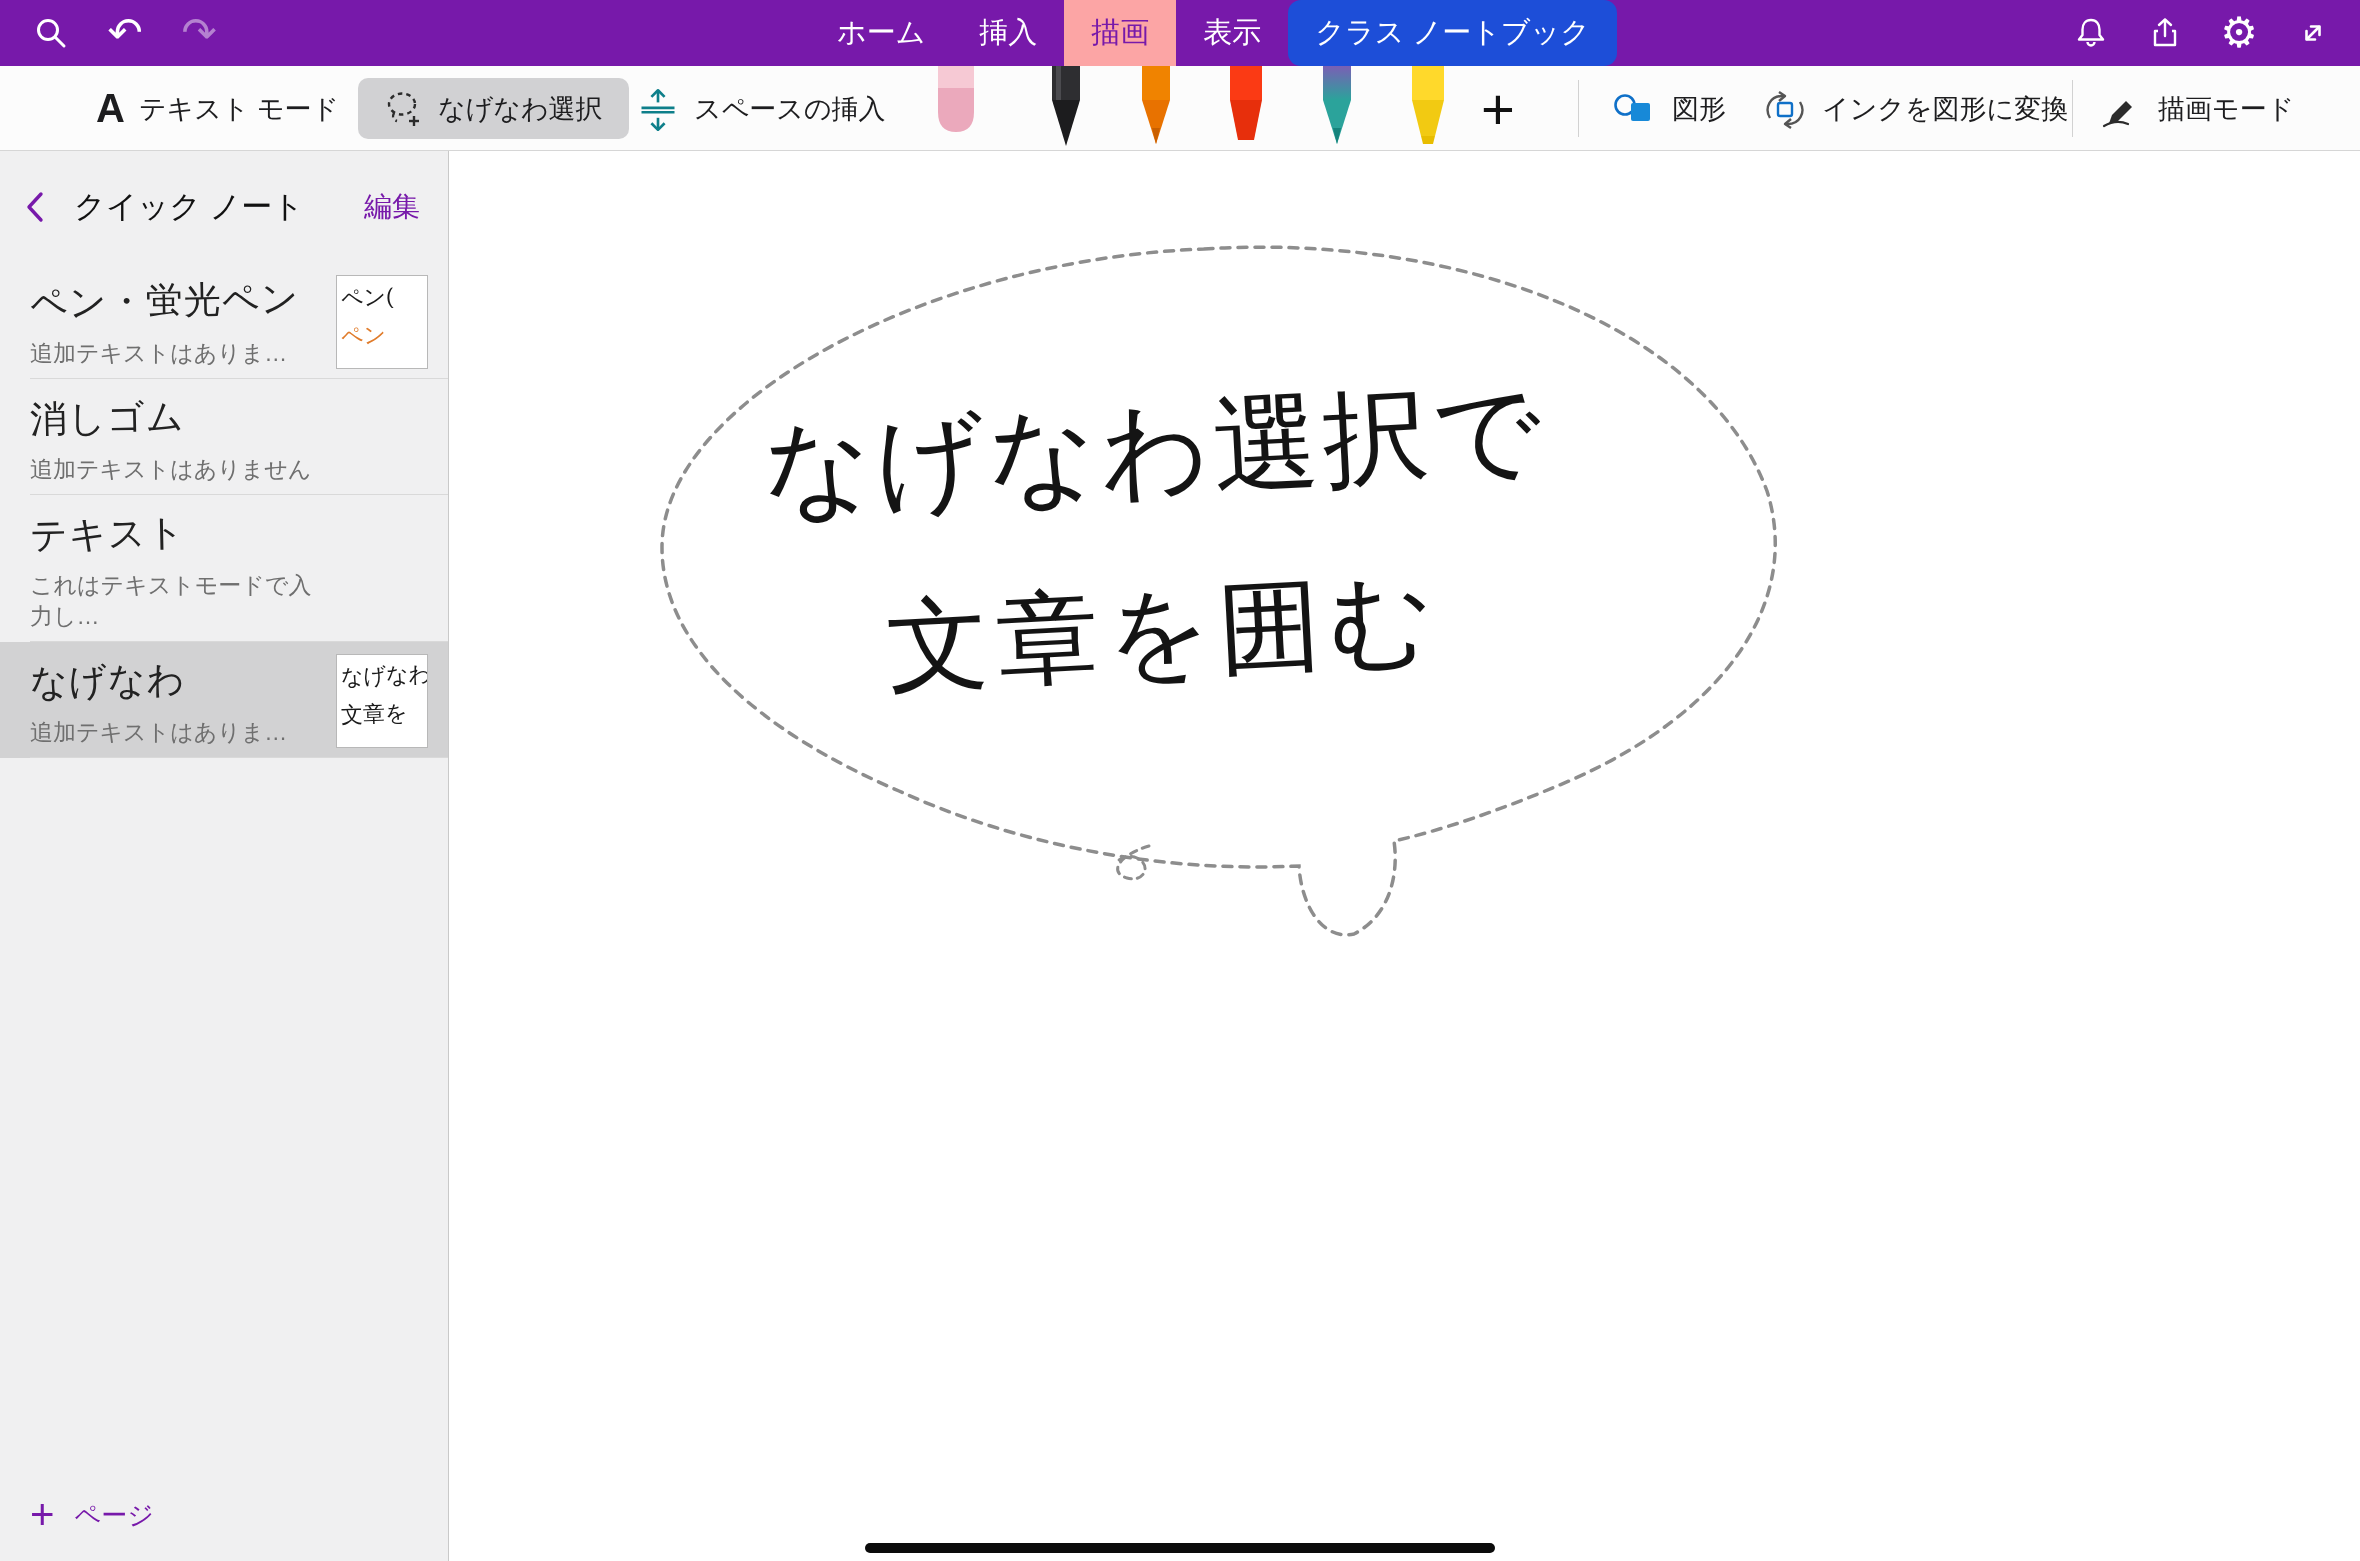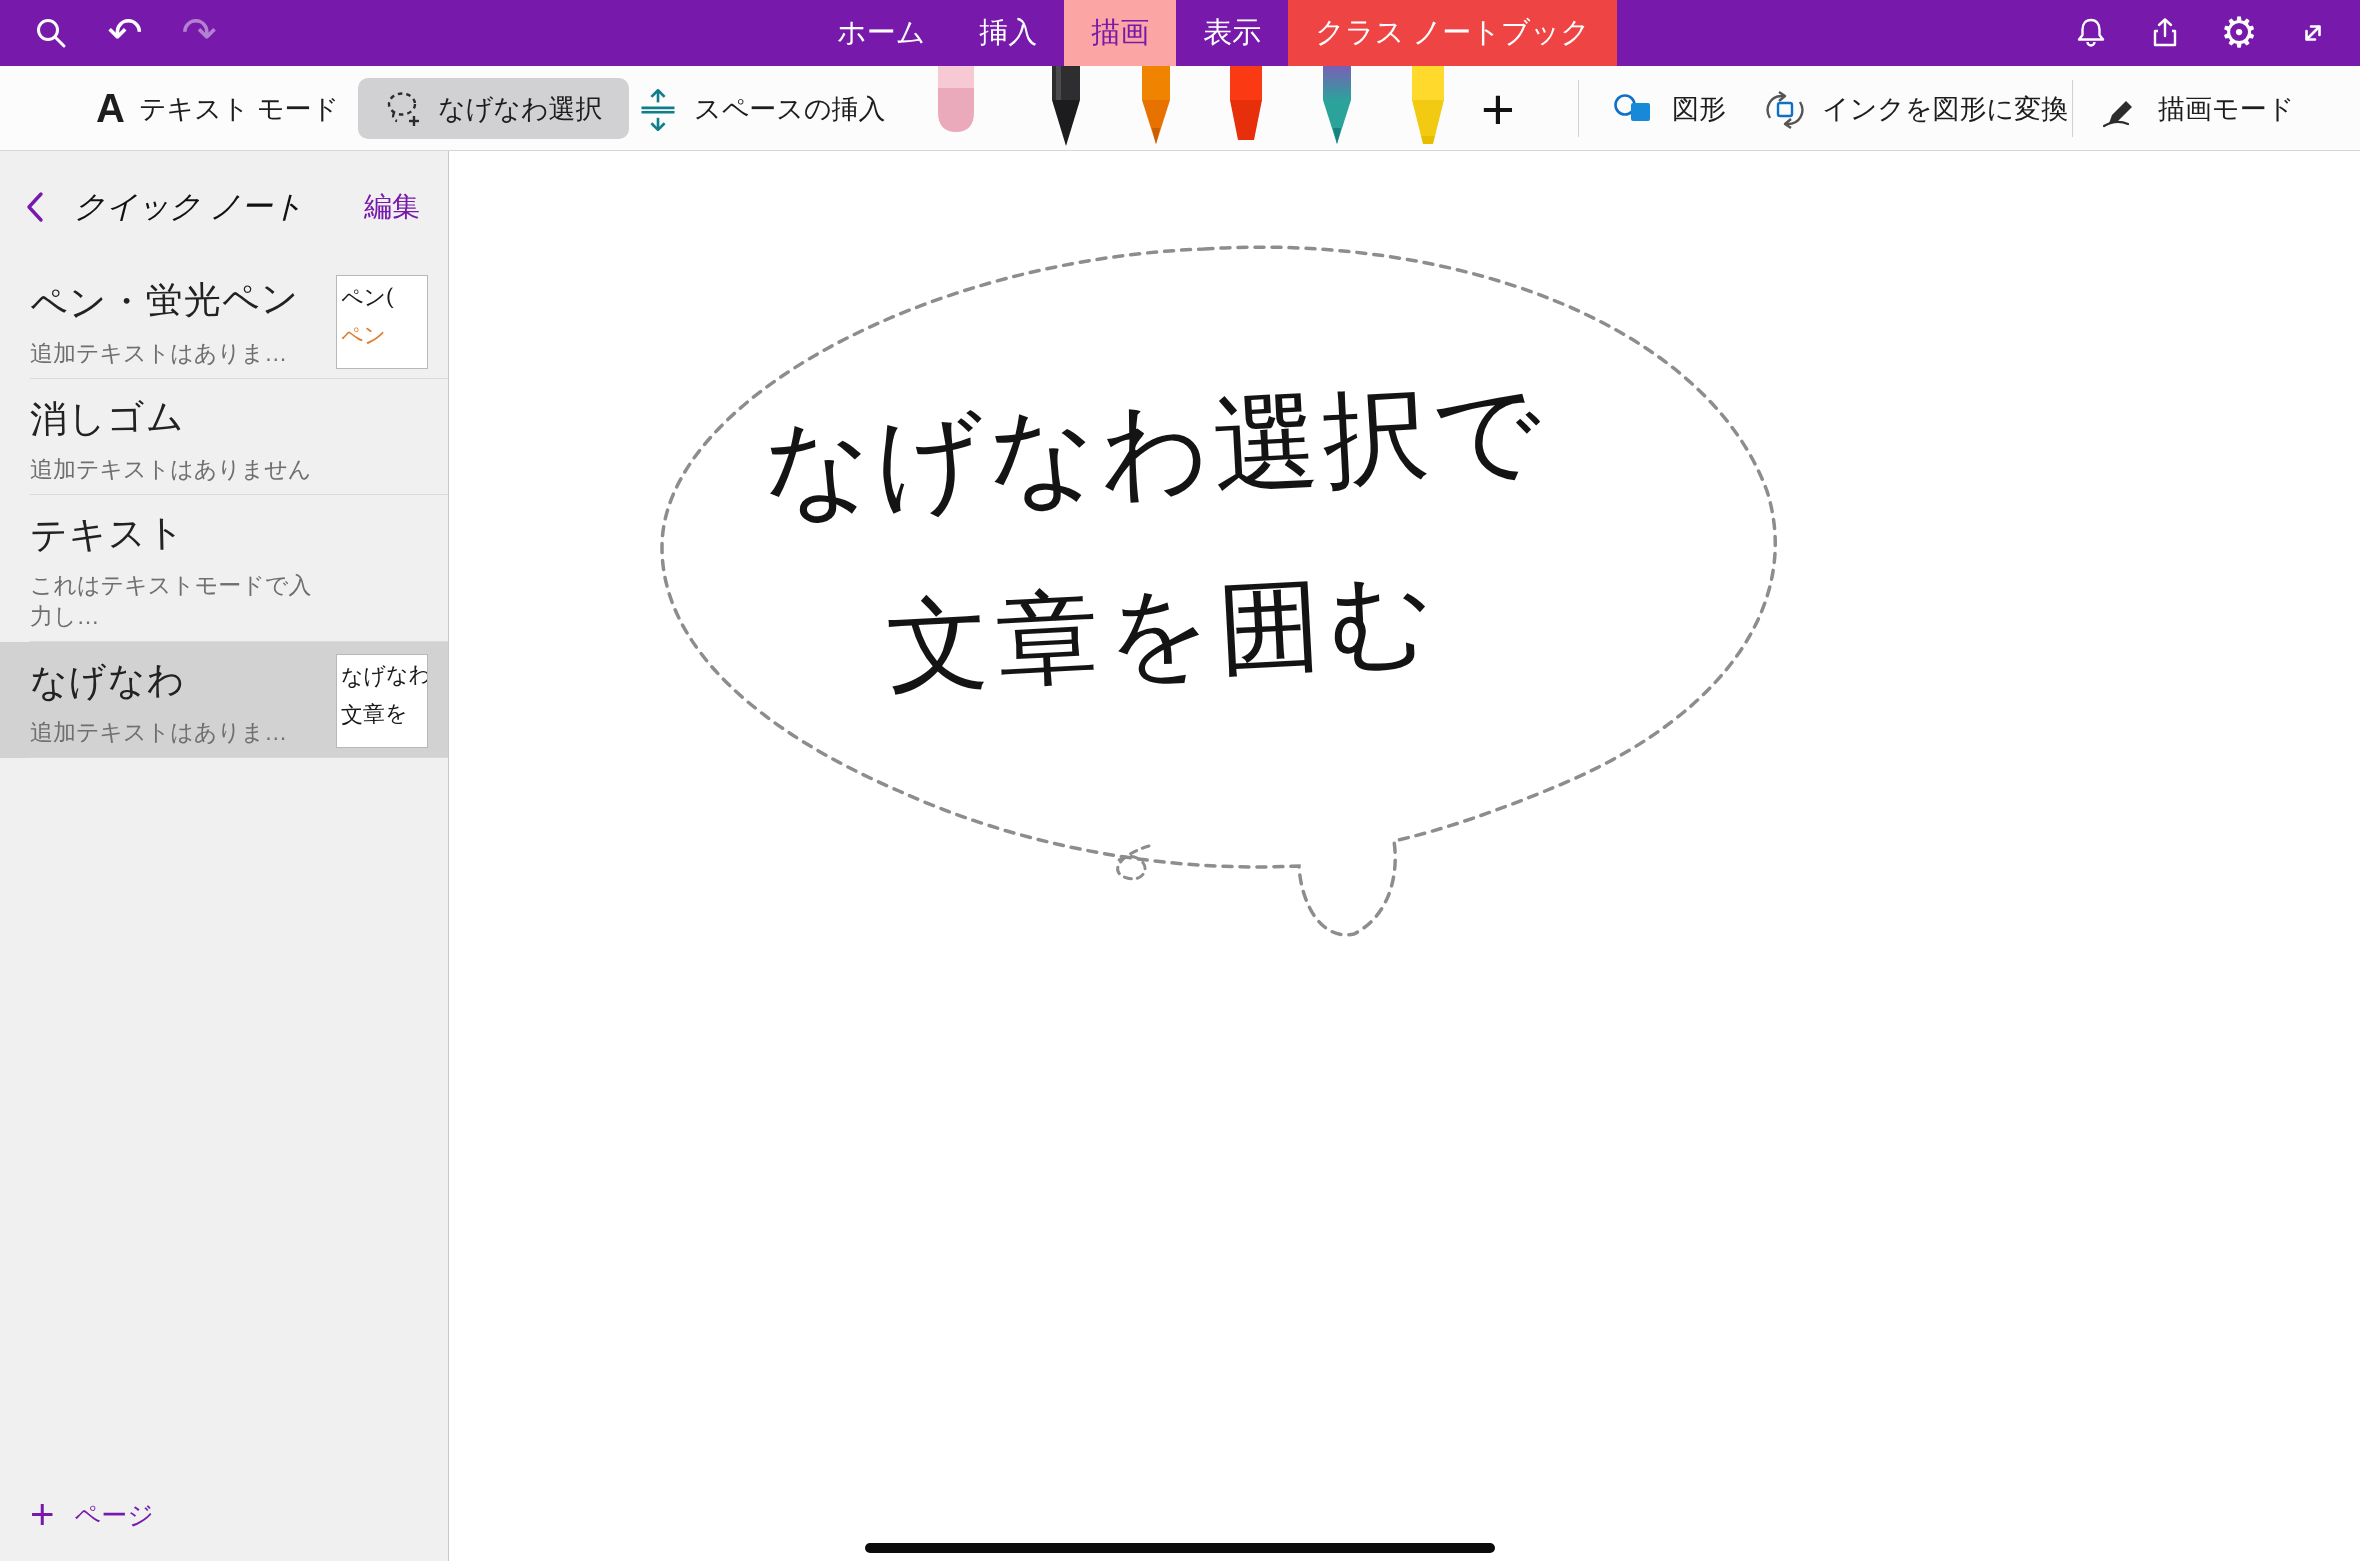--- a/index.html
+++ b/index.html
@@ -20,21 +20,21 @@
   .tb-icon {
     width:74px; height:66px; display:flex; align-items:center; justify-content:center;
     color:#fff; font-size:42px; line-height:1; cursor:default;
   }
   .tb-icon.dim { opacity:.45; }
   .tabs { position:absolute; left:810px; top:0; height:66px; display:flex; align-items:stretch; }
   .tab {
     display:flex; align-items:center; padding:8px 27px; font-size:29px; color:#fff; white-space:nowrap;
   }
   .tab.active { background:#fca5a5; color:#7719aa; }
-  .tab.dark { background:#ef4444; }
+  .tab.dark { background:#1d4ed8;border-radius:13px; }
   .tb-right { position:absolute; right:10px; top:0; height:66px; display:flex; align-items:center; }
 
   
   .toolbar {
     position:absolute; top:66px; left:0; width:2360px; height:85px;
     background:#fcfcfc; border-bottom:1px solid #d6d6d6; z-index:20;
   }
   .tgroup { position:absolute; top:0; height:85px; display:flex; align-items:center; gap:14px; white-space:nowrap; }
   .tlabel { font-size:27px; color:#1d1d1f; }
   .a-glyph { font-size:40px; font-weight:600; color:#1d1d1f; }
@@ -47,21 +47,21 @@
   .pen { position:absolute; top:0; width:60px; height:84px; }
   .plus-btn { position:absolute; left:1468px; top:0; width:60px; height:85px;
     display:flex; align-items:center; justify-content:center; font-size:58px; font-weight:200; color:#111; }
 
   
   .sidebar {
     position:absolute; top:151px; left:0; width:449px; bottom:0;
     background:#f0f0f1; border-right:1px solid #c9c9c9; z-index:10;
   }
   .side-header { position:relative; height:112px; display:flex; align-items:center; padding:0 28px 0 24px; }
-  .side-title-main { font-size:31px; font-weight:500; color:#111; margin-left:28px;font-style:italic; }
+  .side-title-main { font-size:31px; font-weight:500; color:#111; margin-left:28px; }
   .side-edit { margin-left:auto; font-size:28px; color:#7719aa; }
   .side-item { position:relative; min-height:112px; padding:16px 130px 10px 30px; }
   .side-item::after { content:""; position:absolute; left:30px; right:0; bottom:0; height:1px; background:#d9d9d9; }
   .side-item.selected { background:#d2d2d3; }
   .item-title { font-size:37px; color:#222; transform:rotate(-1.2deg); transform-origin:left; letter-spacing:1px; }
   .item-sub { margin-top:9px; font-size:23px; color:#6f6f6f; }
   .thumb {
     position:absolute; right:20px; top:12px; width:92px; height:94px;
     background:#fff; border:1px solid #b8b8b8; overflow:hidden; padding:6px 4px;
   }

